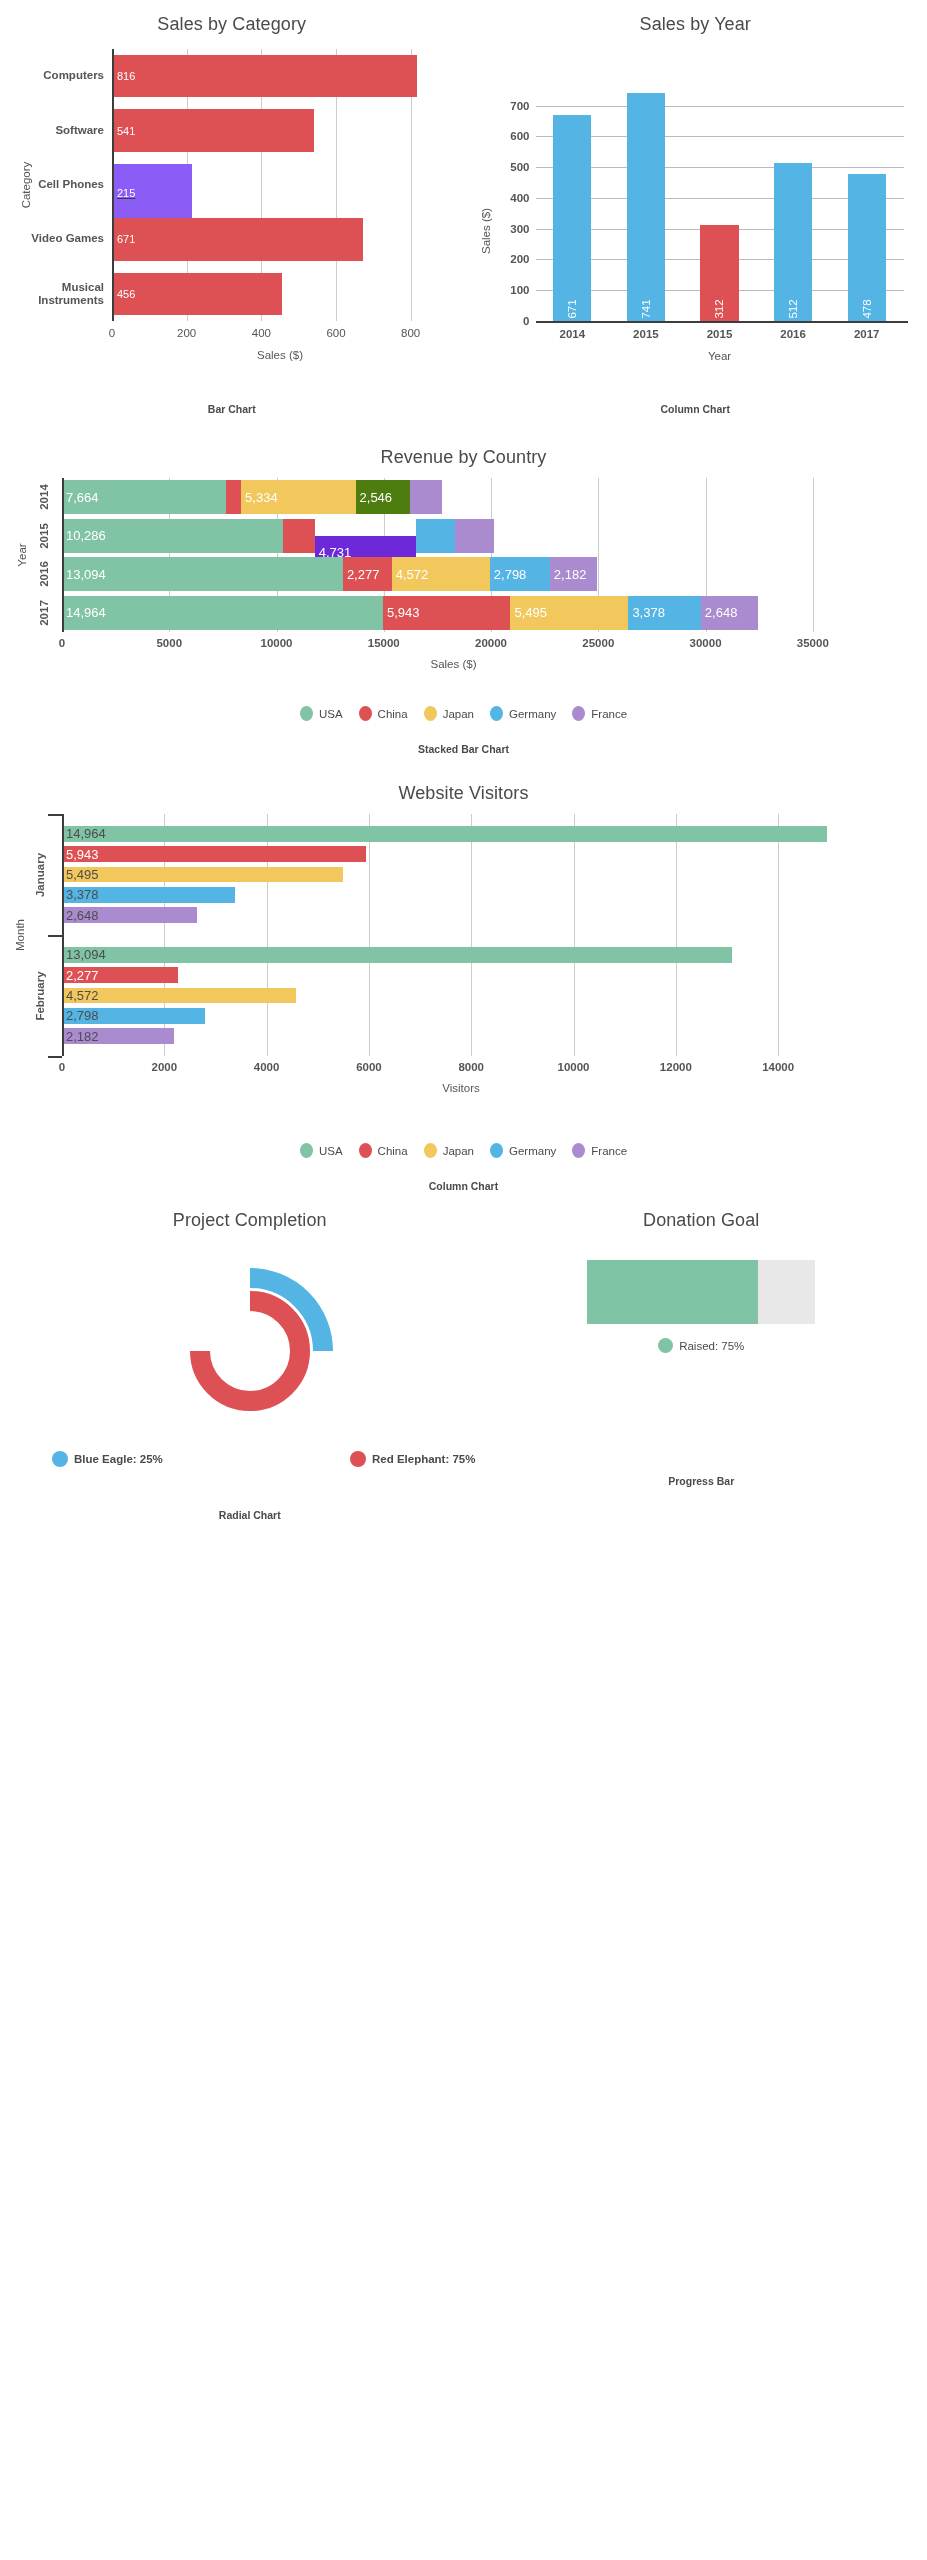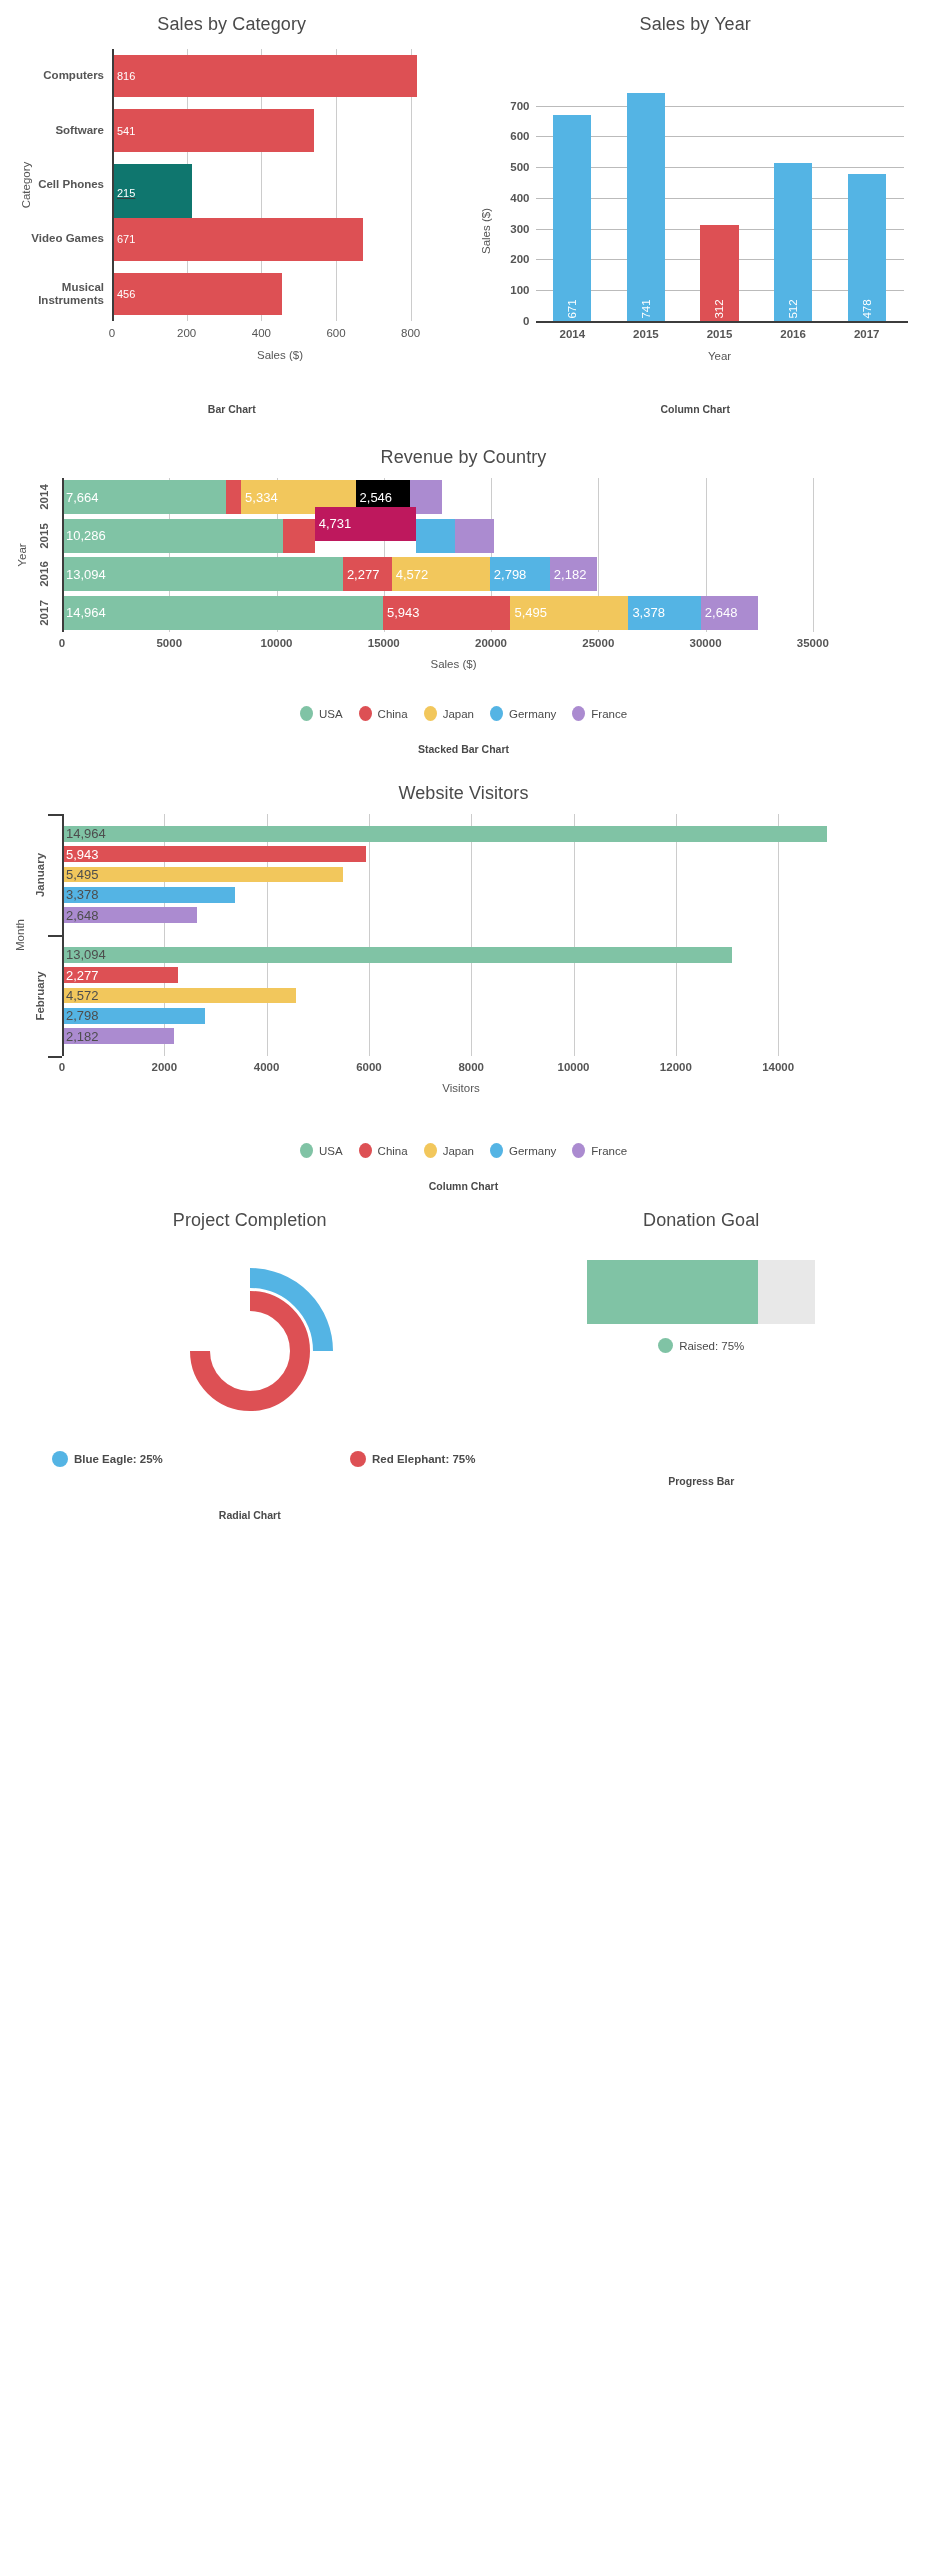--- a/index.html
+++ b/index.html
@@ -134,21 +134,21 @@
           <div class="gridline-v" style="left:336px;top:10px;height:272px;"></div>
           <div class="gridline-v" style="left:410.66666666666663px;top:10px;height:272px;"></div>
           <div class="hbar" style="left:112px;top:15.983999999999998px;width:304.64px;height:42.432px;background:#dd5054;">
             <span>816</span>
           </div>
           <div class="tick-label" style="right: 359.5px; top: 37.2px; transform: translateY(-50%); text-align: right; width: 100px; white-space: normal; font-weight: bold; line-height: 1.15;">Computers</div>
           <div class="hbar" style="left:112px;top:70.384px;width:201.97333333333336px;height:42.432px;background:#dd5054;">
             <span>541</span>
           </div>
           <div class="tick-label" style="right: 359.5px; top: 91.6px; transform: translateY(-50%); text-align: right; width: 100px; white-space: normal; font-weight: bold; line-height: 1.15;">Software</div>
-          <div class="hbar" style="left:112px;top:124.78399999999999px;width:80.26666666666665px;height:59px;background:#0f766e;text-decoration:underline;">
+          <div class="hbar" style="left:112px;top:124.78399999999999px;width:80.26666666666665px;height:59px;background:#8b5cf6;text-decoration:underline;">
             <span>215</span>
           </div>
           <div class="tick-label" style="right: 359.5px; top: 146px; transform: translateY(-50%); text-align: right; width: 100px; white-space: normal; font-weight: bold; line-height: 1.15;">Cell Phones</div>
           <div class="hbar" style="left:112px;top:179.184px;width:250.50666666666666px;height:42.432px;background:#dd5054;">
             <span>671</span>
           </div>
           <div class="tick-label" style="right: 359.5px; top: 200.4px; transform: translateY(-50%); text-align: right; width: 100px; white-space: normal; font-weight: bold; line-height: 1.15;">Video Games</div>
           <div class="hbar" style="left:112px;top:233.584px;width:170.24px;height:42.432px;background:#dd5054;">
             <span>456</span>
           </div>
@@ -222,30 +222,30 @@
           <div class="gridline-v" style="left:598.3013698630136px;top:6px;height:154px;"></div>
           <div class="gridline-v" style="left:705.5616438356165px;top:6px;height:154px;"></div>
           <div class="gridline-v" style="left:812.8219178082192px;top:6px;height:154px;"></div>
           <div class="seg" style="left:62px;top:8.309999999999999px;width:164.4085479452055px;height:33.88px;background:#80c3a5;">
             <span>7,664</span>
           </div>
           <div class="seg" style="left:226.4085479452055px;top:8.309999999999999px;width:14.716109589041096px;height:33.88px;background:#dd5054;"></div>
           <div class="seg" style="left:241.12465753424658px;top:8.309999999999999px;width:114.42526027397261px;height:33.88px;background:#f2c75c;">
             <span>5,334</span>
           </div>
-          <div class="seg" style="left:355.54991780821916px;top:8.309999999999999px;width:54.61693150684931px;height:33.88px;background:#000000;">
+          <div class="seg" style="left:355.54991780821916px;top:8.309999999999999px;width:54.61693150684931px;height:33.88px;background:#4d7c0f;">
             <span>2,546</span>
           </div>
           <div class="seg" style="left:410.1668493150685px;top:8.309999999999999px;width:31.749041095890412px;height:33.88px;background:#ab8bd0;"></div>
           <div class="tick-label vert-text" style="left:44px;top:25.25px;transform:translate(-50%,-50%) rotate(-90deg);font-weight:bold;">2014</div>
           <div class="seg" style="left:62px;top:46.81px;width:220.65583561643834px;height:33.88px;background:#80c3a5;">
             <span>10,286</span>
           </div>
           <div class="seg" style="left:282.65583561643837px;top:46.81px;width:32.13517808219178px;height:33.88px;background:#dd5054;"></div>
-          <div class="seg" style="left:314.7910136986301px;top:35px;width:101.4896712328767px;height:33.88px;background:#be185d;">
+          <div class="seg" style="left:314.7910136986301px;top:64px;width:101.4896712328767px;height:33.88px;background:#6d28d9;">
             <span>4,731</span>
           </div>
           <div class="seg" style="left:416.28068493150687px;top:46.81px;width:38.74241095890411px;height:33.88px;background:#54b4e4;"></div>
           <div class="seg" style="left:455.023095890411px;top:46.81px;width:39.47178082191781px;height:33.88px;background:#ab8bd0;"></div>
           <div class="tick-label vert-text" style="left:44px;top:63.75px;transform:translate(-50%,-50%) rotate(-90deg);font-weight:bold;">2015</div>
           <div class="seg" style="left:62px;top:85.31px;width:280.8932054794521px;height:33.88px;background:#80c3a5;">
             <span>13,094</span>
           </div>
           <div class="seg" style="left:342.8932054794521px;top:85.31px;width:48.84632876712329px;height:33.88px;background:#dd5054;">
             <span>2,277</span>

